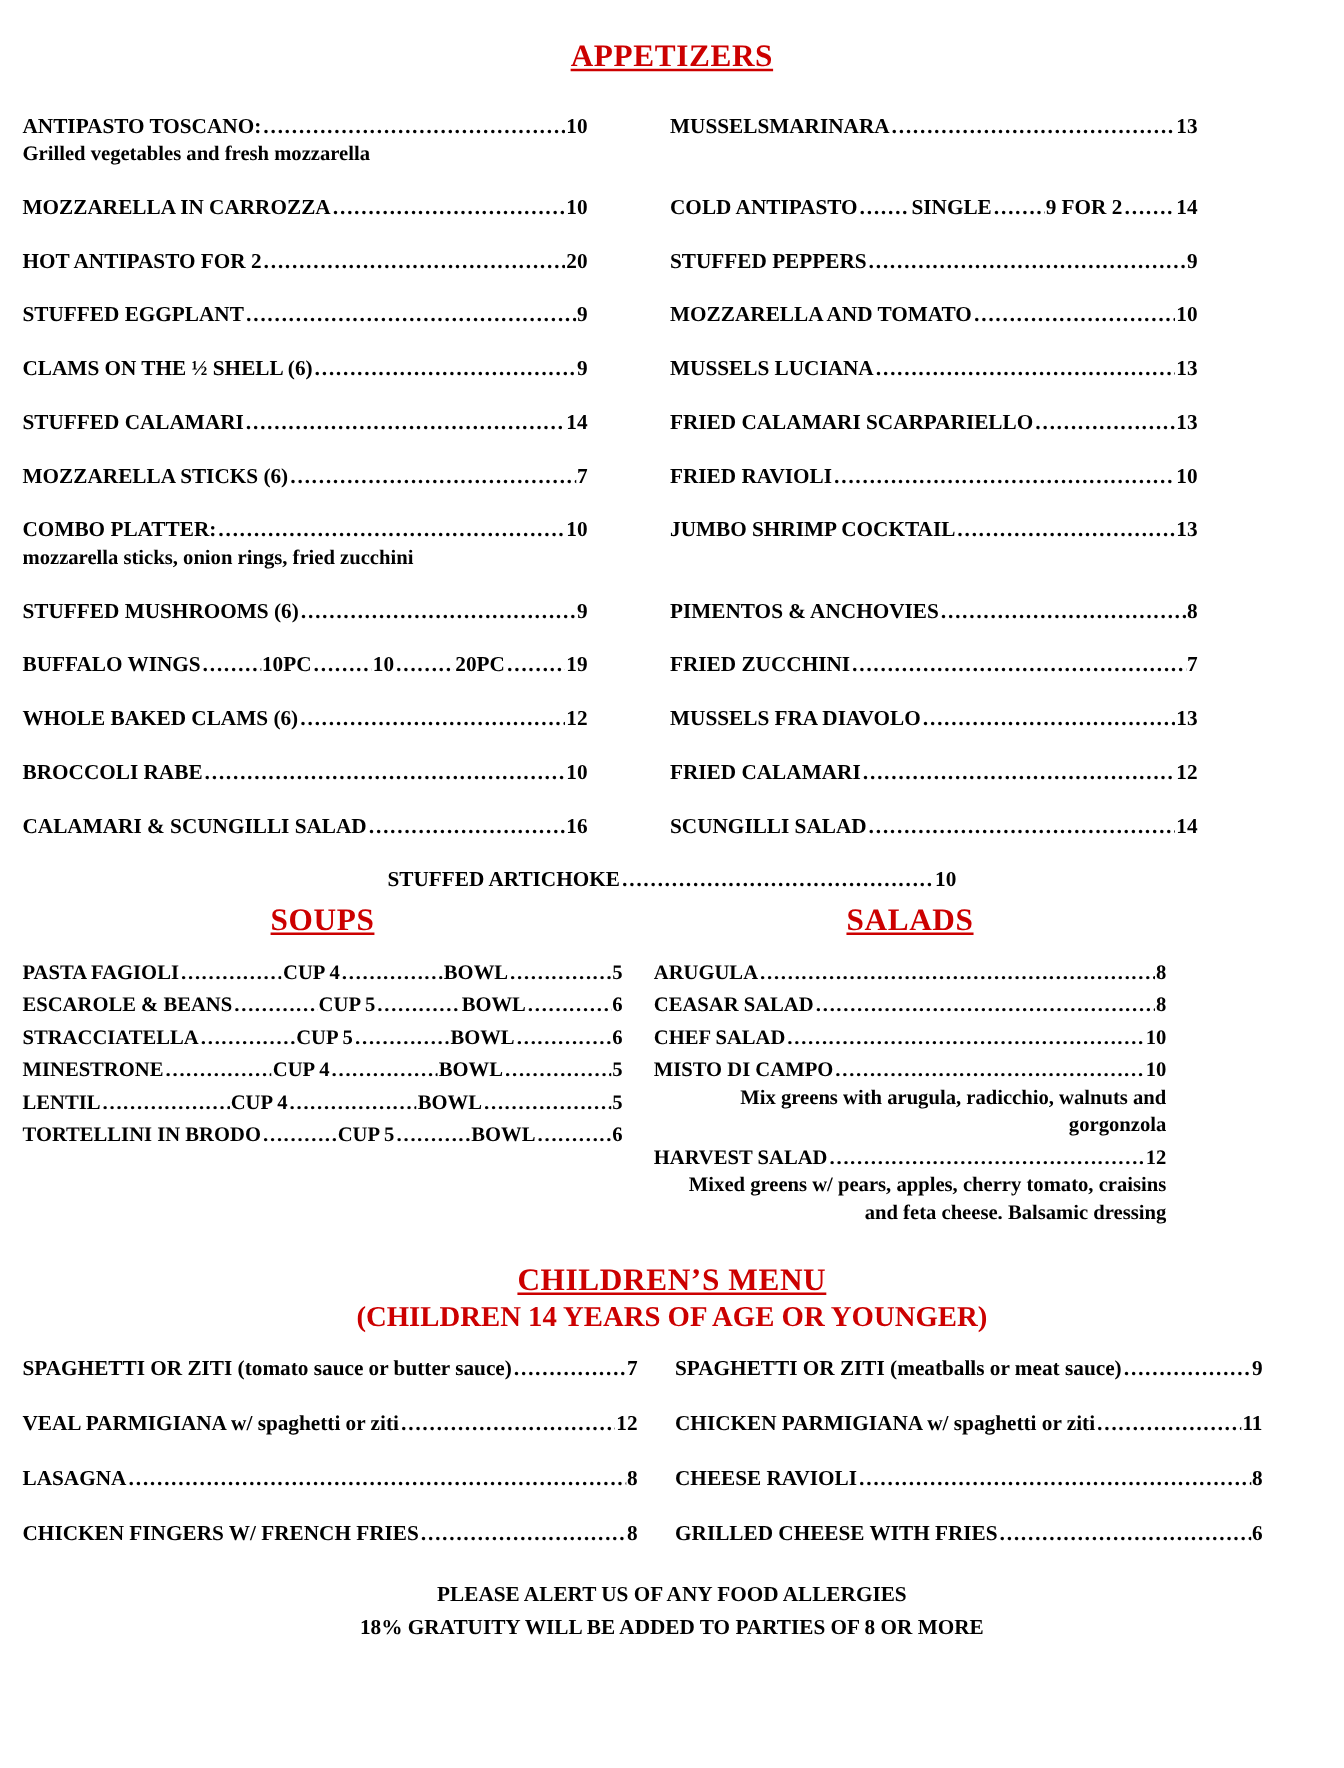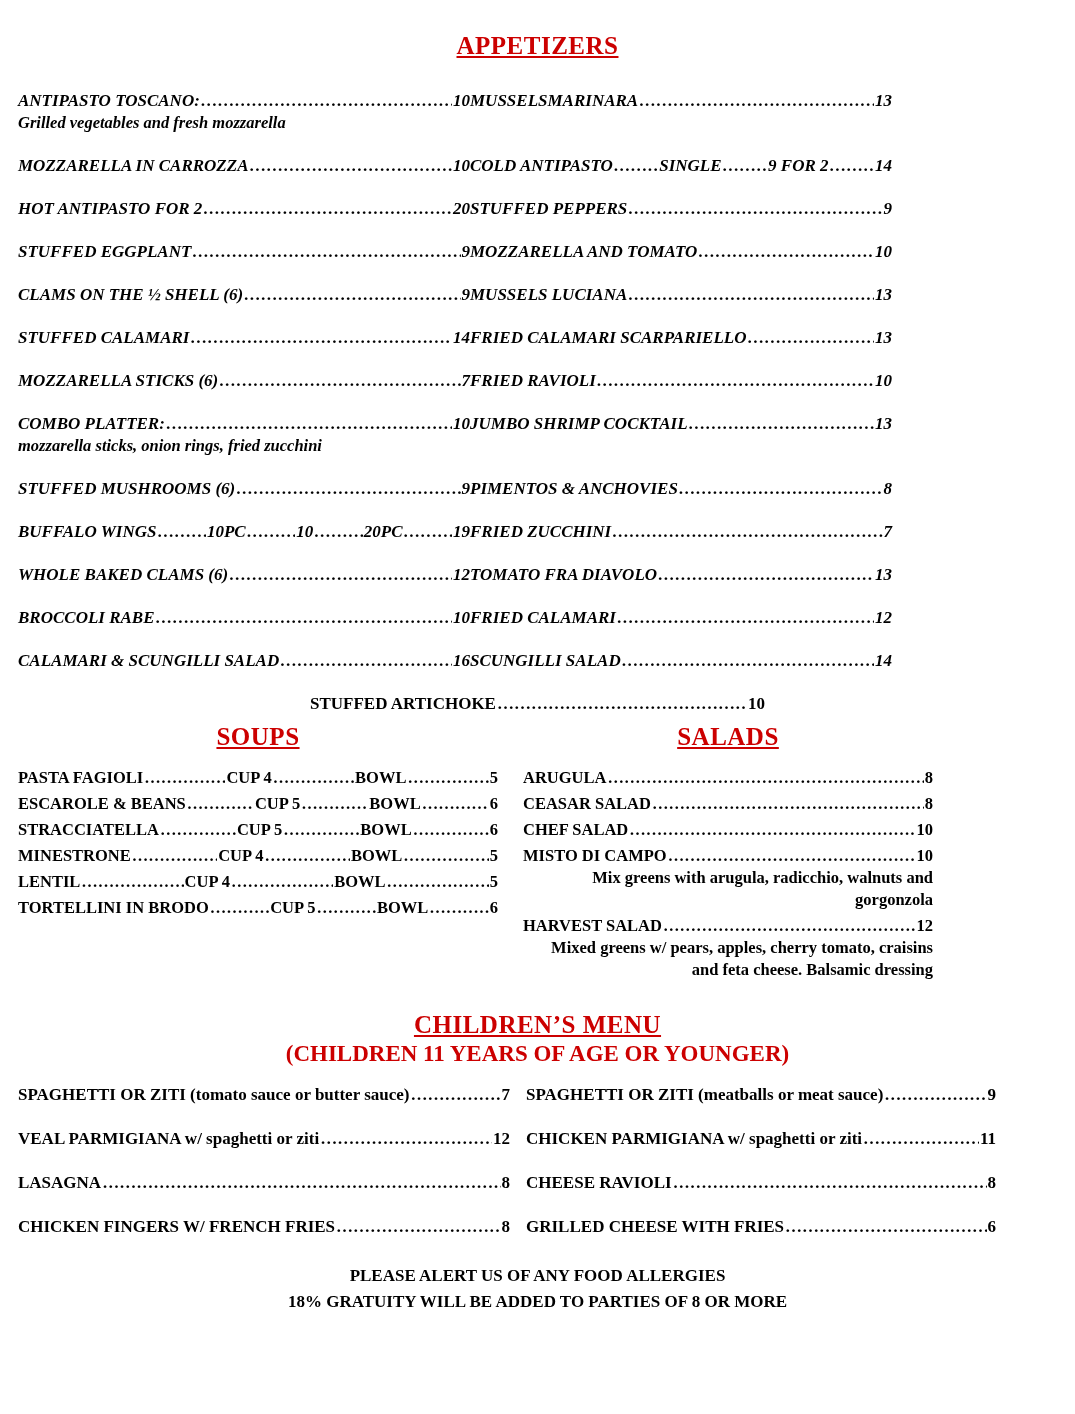--- a/index.html
+++ b/index.html
@@ -45,22 +45,22 @@
     font-weight: bold;
     font-size: 16.5px;
     line-height: 22px;
   }
 
   
   .app-grid { }
   .app-row {
     display: grid;
     grid-template-columns: 452px 422px;
+    column-gap: 66px;
     margin-bottom: 21px;
-    font-style: italic;
   }
 
   
   .centered-item {
     width: 455px;
     margin: 2px auto 8px auto;
   }
 
   
   .twin-grid {
@@ -94,21 +94,21 @@
     color: var(--accent, #CC0000);
     font-size: 23px;
     font-weight: bold;
     text-align: center;
     margin-bottom: 16px;
   }
   .children-grid { }
   .children-row {
     display: grid;
     grid-template-columns: 492px 470px;
-    column-gap: 16px;
+    column-gap: 30px;
     margin-bottom: 20px;
   }
   .children-row .menu-line { font-size: 17px; line-height: 24px; }
 
   
   .footer {
     margin-top: 24px;
     text-align: center;
     font-weight: bold;
     font-size: 17px;
@@ -341,21 +341,21 @@
             <div class="menu-line">
               <span class="seg">WHOLE BAKED CLAMS (6)</span>
               <span class="leader">………………………………………………………………………………………………………………………………………………………………</span>
               <span class="seg">12</span>
             </div>
           </div>
         </div>
         <div>
           <div class="appetizer-item">
             <div class="menu-line">
-              <span class="seg">TOMATO FRA DIAVOLO</span>
+              <span class="seg">MUSSELS FRA DIAVOLO</span>
               <span class="leader">………………………………………………………………………………………………………………………………………………………………</span>
               <span class="seg">13</span>
             </div>
           </div>
         </div>
       </div>
       <div class="app-row">
         <div>
           <div class="appetizer-item">
             <div class="menu-line">
@@ -516,21 +516,21 @@
             <span class="seg">12</span>
           </div>
           <div class="item-desc">Mixed greens w/ pears, apples, cherry tomato, craisins and feta cheese. Balsamic dressing</div>
         </div>
       </div>
   </div>
 
 
   <h1 class="section-title children-title">CHILDREN’S MENU</h1>
 
-  <div class="children-subtitle">(CHILDREN 11 YEARS OF AGE OR YOUNGER)</div>
+  <div class="children-subtitle">(CHILDREN 14 YEARS OF AGE OR YOUNGER)</div>
 
   <div class="children-grid" id="childrenGrid">
       <div class="children-row">
         <div>
           <div class="children-item">
             <div class="menu-line">
               <span class="seg">SPAGHETTI OR ZITI (tomato sauce or butter sauce)</span>
               <span class="leader">………………………………………………………………………………………………………………………………………………………………</span>
               <span class="seg">7</span>
             </div>

